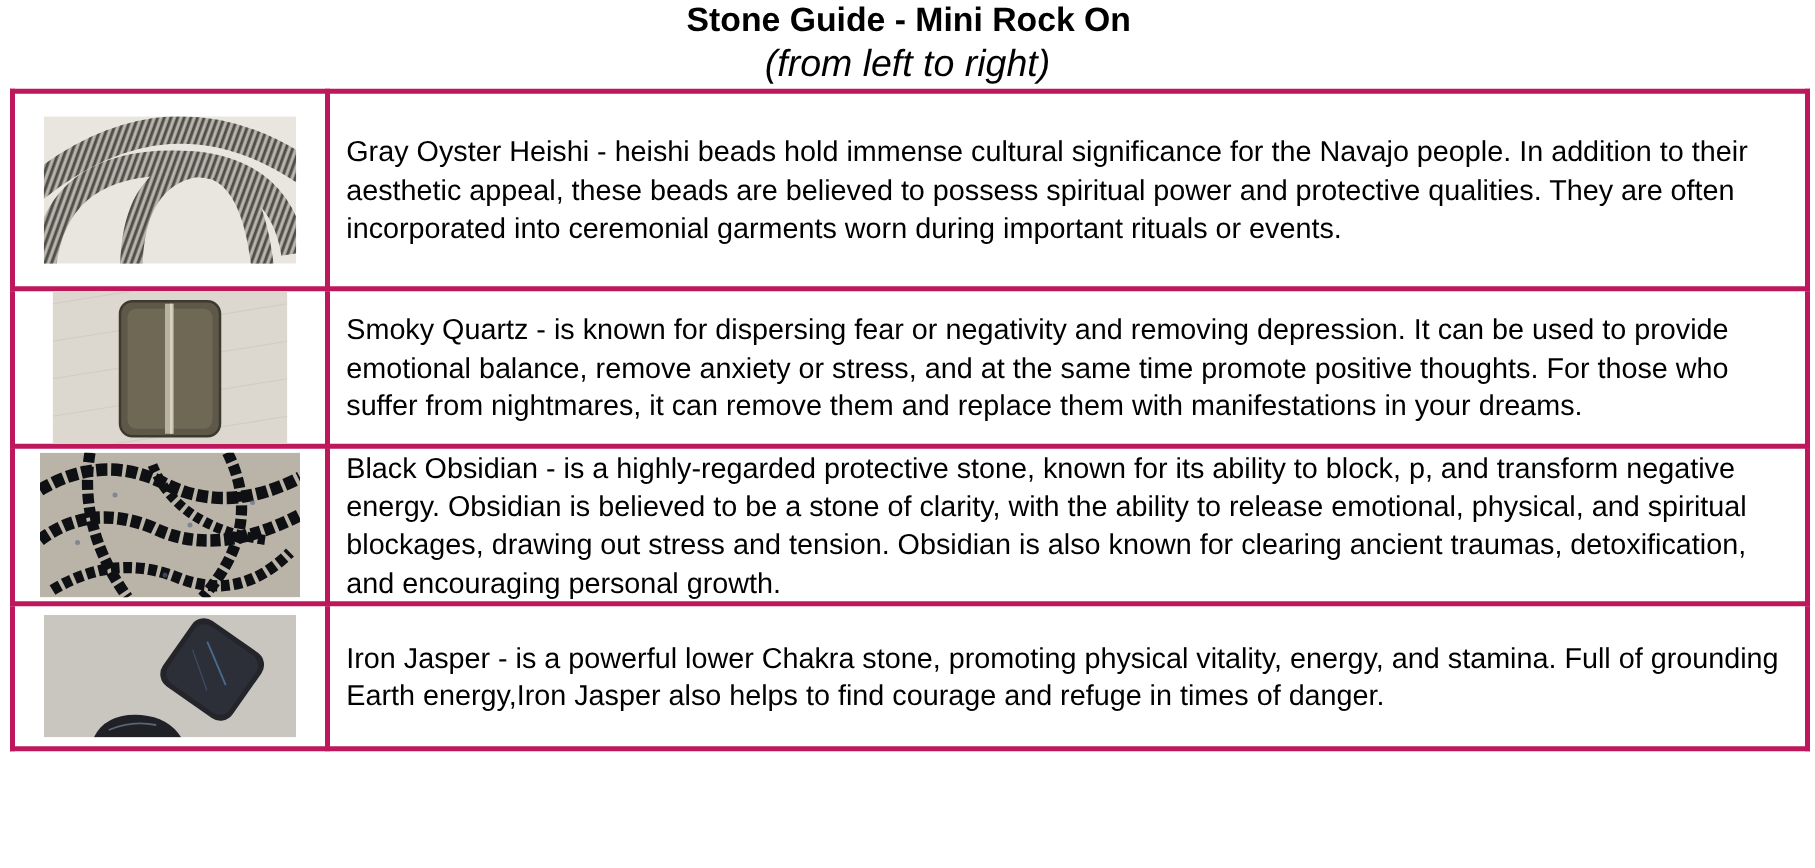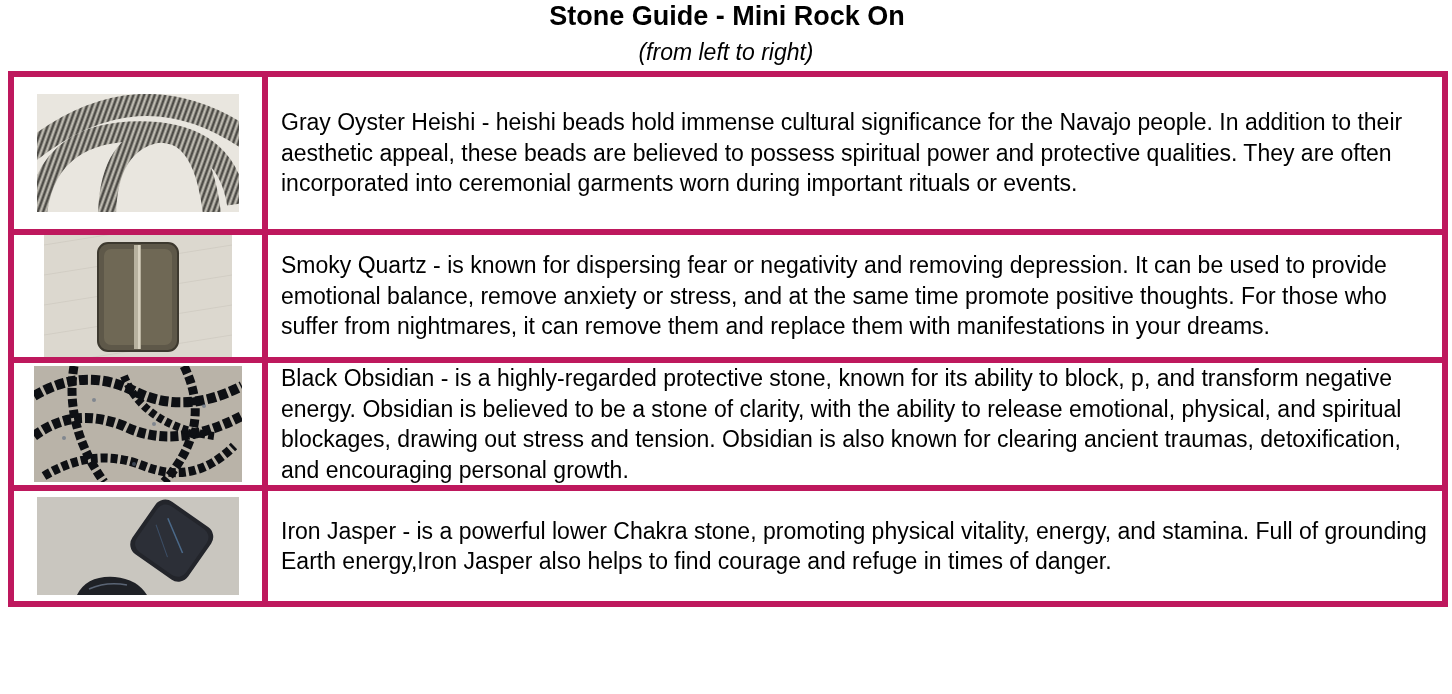--- a/index.html
+++ b/index.html
@@ -26,34 +26,34 @@
     line-height: 32px;
     margin: 0;
   }
   .doc-subtitle {
     position: absolute;
     left: 0;
     top: 37px;
     width: 1452px;
     text-align: center;
     font-style: italic;
-    font-size: 23px;
+    font-size: 30px;
     line-height: 30px;
     margin: 0;
   }
   table.stone-table {
     position: absolute;
     left: 8px;
     top: 71px;
     width: 1440px;
     border-collapse: collapse;
     table-layout: fixed;
   }
   table.stone-table td {
-    border: 6px solid #be185d;
+    border: 4px solid #be185d;
     padding: 0;
     vertical-align: middle;
   }
   td.img-cell {
     width: 248px;
     text-align: center;
   }
   td.text-cell {
     padding: 0 10px 0 13px !important;
     font-size: 23px;

